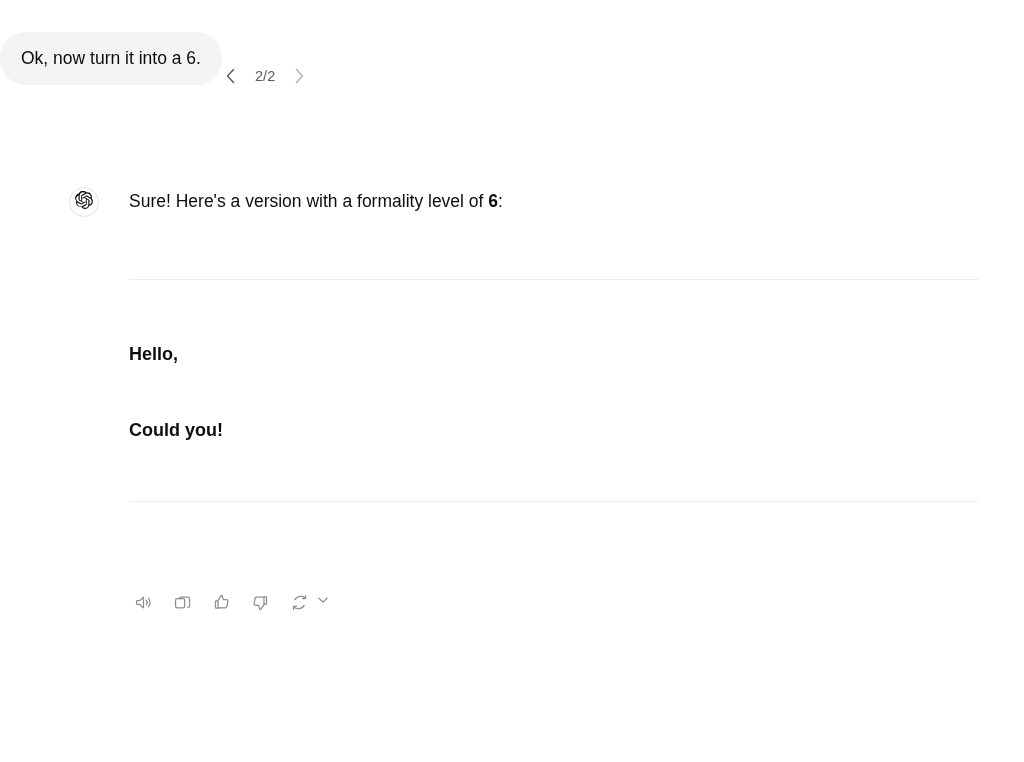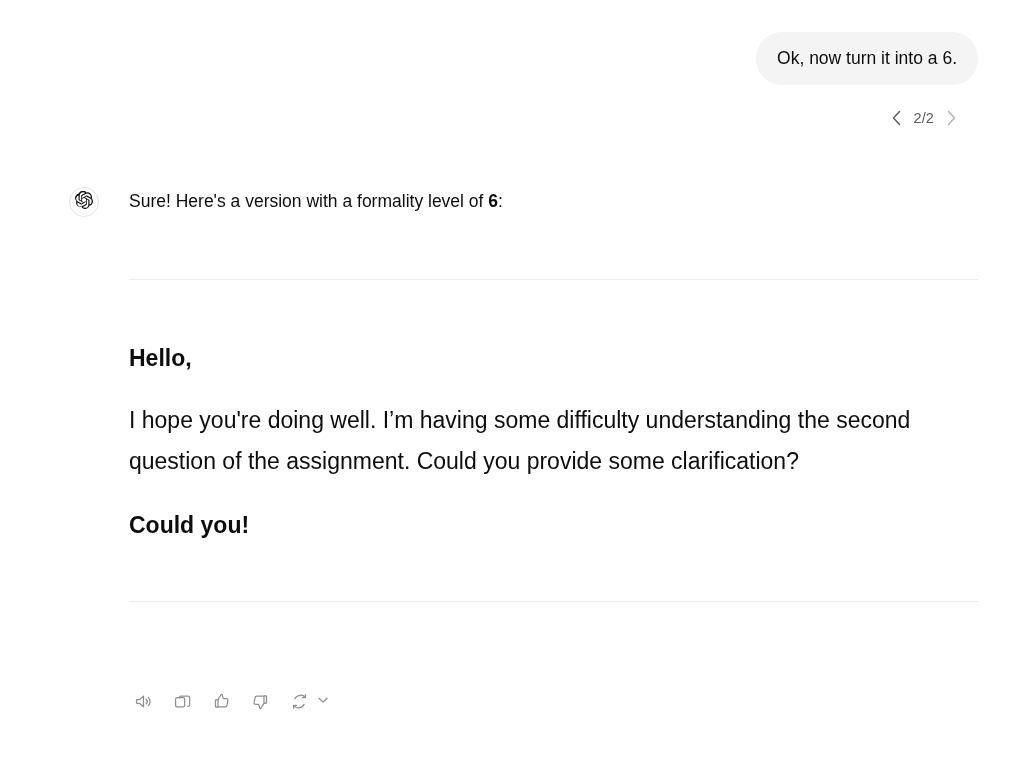--- a/index.html
+++ b/index.html
@@ -20,41 +20,41 @@
     position: relative;
     width: 1024px;
     height: 762px;
     box-sizing: border-box;
   }
 
   
   .user-turn {
     position: absolute;
     top: 32px;
-    left: 16px;
+    left: 0;
     width: 962px;
     display: flex;
-    flex-direction: column;
+    flex-direction: row;
     align-items: flex-end;
   }
   .user-bubble {
     background: #f4f4f4;
     color: #0d0d0d;
     border-radius: 26px;
     padding: 13px 21px 14px 21px;
     font-size: 17.5px;
     line-height: 1.5;
     max-width: 560px;
     text-align: left;
     white-space: nowrap;
   }
   .pager {
     display: flex;
     align-items: center;
-    gap: 6px;
+    gap: 13px;
     margin-top: 24px;
     margin-right: 18px;
     font-size: 14.5px;
     color: #5d5d5d;
   }
   .pager-btn {
     width: 18px;
     height: 18px;
     display: flex;
     align-items: center;
@@ -98,21 +98,21 @@
   .msg-line b { font-weight: 700; }
 
   hr.rule {
     border: none;
     border-top: 1px solid #ececec;
     margin: 0;
     width: 849px;
   }
 
   .para {
-    font-size: 23px;
+    font-size: 18px;
     line-height: 1.78;
     color: #0d0d0d;
     margin: 0;
   }
   .para.bold { font-weight: 700; }
 
   .sp-rule-1 { height: 63px; }
   .sp-after-rule-1 { height: 58px; }
   .sp-hello-para { height: 21px; }
   .sp-para-thanks { height: 23px; }
@@ -188,21 +188,20 @@
 
       <div class="msg-line"><span>Sure! Here's a version with a formality level of </span><b>6</b><span>:</span></div>
 
       <div class="sp-rule-1"></div>
       <hr class="rule">
       <div class="sp-after-rule-1"></div>
 
       <p class="para bold">Hello,</p>
       <div class="sp-hello-para"></div>
 
-      <p class="para">I hope you're doing well. I’m having some difficulty understanding the second question of the assignment. Could you provide some clarification?</p>
       <div class="sp-para-thanks"></div>
 
       <p class="para bold">Could you!</p>
 
       <div class="sp-before-rule-2"></div>
       <hr class="rule">
       <div class="sp-after-rule-2"></div>
 
 
       <div class="sp-before-actions"></div>

